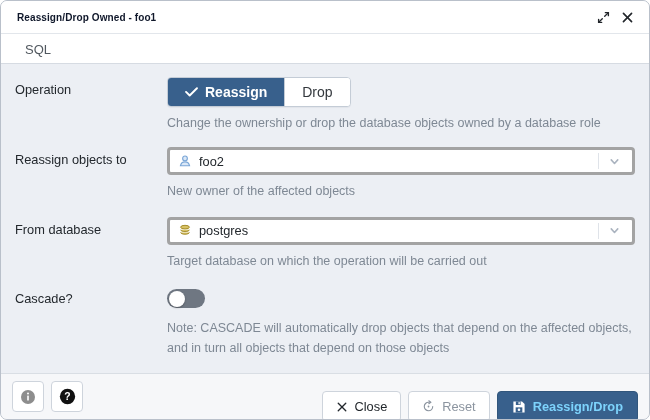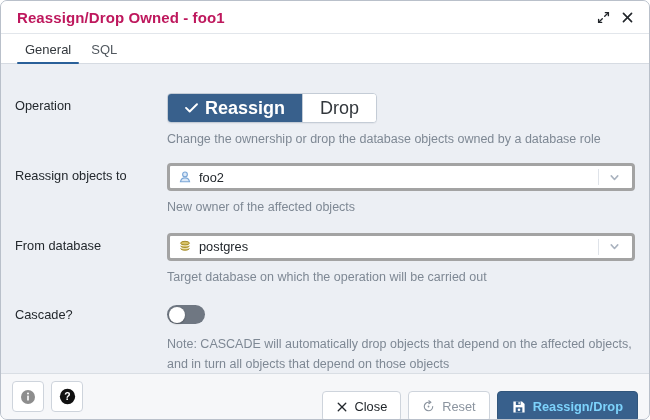--- a/index.html
+++ b/index.html
@@ -34,22 +34,22 @@
     height: 33px;
     flex: 0 0 33px;
     background: #ffffff;
     border-bottom: 1px solid #e2e6eb;
     display: flex;
     align-items: center;
     padding: 0 10px 0 16px;
     box-sizing: border-box;
   }
   .title-text {
-    font-size: 15px;
-    color: #be185d;
+    font-size: 10px;
+    color: #0f172a;
     font-weight: 600;
     letter-spacing: .1px;
     flex: 1 1 auto;
     white-space: nowrap;
     overflow: hidden;
   }
   .tb-btn {
     width: 24px; height: 24px;
     display: flex; align-items: center; justify-content: center;
     cursor: pointer;
@@ -87,21 +87,20 @@
     border-radius: 1px;
   }
 
   
   .form {
     flex: 1 1 auto;
     background: #eceff4;
     padding: 13px 14px 0 14px;
     box-sizing: border-box;
     overflow: hidden;
-    margin-top: 16px;
   }
   .row {
     display: flex;
     align-items: flex-start;
   }
   .lbl {
     width: 152px;
     flex: 0 0 152px;
     font-size: 12.8px;
     color: #23282d;
@@ -129,21 +128,21 @@
     background: #ffffff;
     height: 28px;
     box-shadow: 0 1px 1px rgba(30,40,60,.05);
   }
   .seg-item {
     display: flex;
     align-items: center;
     justify-content: center;
     gap: 7px;
     padding: 0 17px;
-    font-size: 18px;
+    font-size: 14px;
     color: #32373c;
     cursor: pointer;
     background: #ffffff;
     white-space: nowrap;
   }
   .seg-item + .seg-item {
     border-left: 1px solid #c4ccd6;
   }
   .seg-item.sel {
     background: #38608c;
@@ -279,21 +278,20 @@
     </div>
     <div class="tb-btn">
       <svg width="13" height="13" viewBox="0 0 16 16" fill="none" stroke="currentColor" stroke-width="2" stroke-linecap="round">
         <path d="M3 3 L13 13"></path>
           <path d="M13 3 L3 13"></path>
       </svg>
     </div>
   </div>
 
   <div class="tabbar">
-    <div class="tab active">General</div>
     <div class="tab">SQL</div>
   </div>
 
   <div class="form">
 
     <div class="row">
       <div class="lbl">Operation</div>
       <div class="ctrl">
         <div class="seg">
           <div class="seg-item sel">

